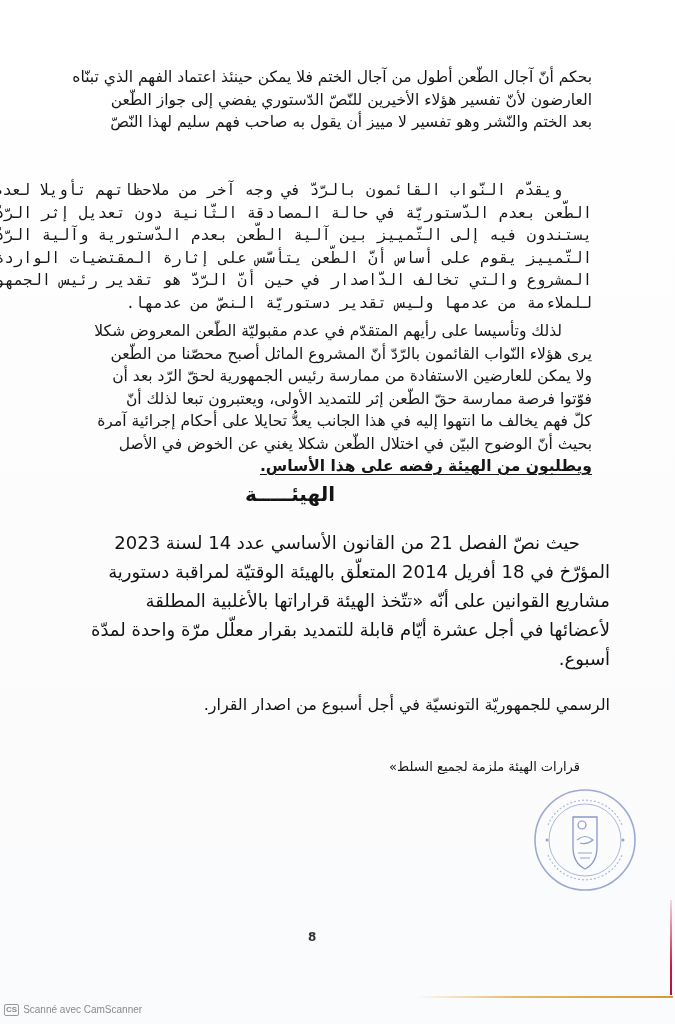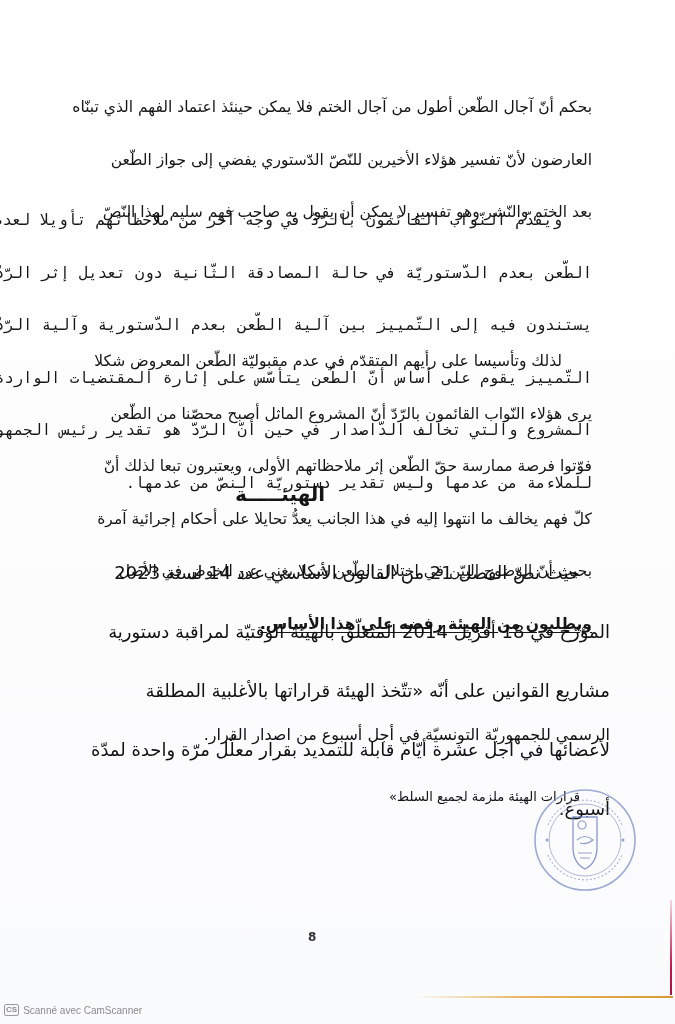--- a/index.html
+++ b/index.html
@@ -24,36 +24,36 @@
   .text-block {
     position: absolute;
     direction: rtl;
     text-align: justify;
     text-align-last: right;
     font-size: 15.5px;
     line-height: 22.5px;
     color: #161616;
   }
   .para { margin: 0; }
-  .para .line { display: block; text-align: justify; text-align-last: justify; white-space: nowrap; margin-top: 30px; }
+  .para .line { display: block; text-align: justify; text-align-last: justify; white-space: nowrap; }
   .para .line.last { text-align-last: right; }
   .indent { padding-right: 30px; }
   .underline { text-decoration: underline; text-underline-offset: 3px; }
   .bold { font-weight: bold; }
 
   #p1 { left: 240px; top: 66px; width: 352px; }
   #p2 { left: 240px; top: 180px; width: 352px; font-family: Liberation Mono, monospace; }
   #p3 { left: 240px; top: 320px; width: 352px; }
 
   .heading {
     position: absolute;
     left: 235px; top: 482px;
     width: 110px;
     direction: rtl;
-    text-align: left;
+    text-align: center;
     font-weight: bold;
     font-size: 20px;
     color: #141414;
   }
 
   .body2 {
     position: absolute;
     direction: rtl;
     font-size: 18px;
     line-height: 29px;
@@ -87,21 +87,21 @@
     position: absolute;
     left: 415px; top: 996px;
     width: 258px; height: 2px;
     background: linear-gradient(90deg, rgba(230,180,90,0) 0%, #e9b866 40%, #d9992f 100%);
   }
 
   .watermark {
     position: absolute;
     left: 4px; top: 1004px;
     display: flex;
-    align-items: flex-end;
+    align-items: flex-start;
     gap: 4px;
     font-family: "Liberation Sans", sans-serif;
     font-size: 10px;
     color: #8a8a8a;
   }
   .cs-logo {
     display: inline-block;
     border: 1px solid #9a9a9a;
     border-radius: 2px;
     font-size: 8px;
@@ -112,36 +112,37 @@
   }
 </style>
 </head>
 <body>
 
 <div class="page">
 
   <div class="text-block para" id="p1">
     <span class="line">بحكم أنّ آجال الطّعن أطول من آجال الختم فلا يمكن حينئذ اعتماد الفهم الذي تبنّاه</span>
     <span class="line">العارضون لأنّ تفسير هؤلاء الأخيرين للنّصّ الدّستوري يفضي إلى جواز الطّعن</span>
-    <span class="line">بعد الختم والنّشر وهو تفسير لا يمكن أن يقول به صاحب فهم سليم لهذا النّصّ</span>
+    <span class="line">بعد الختم والنّشر وهو تفسير لا مييز أن يقول به صاحب فهم سليم لهذا النّصّ</span>
   </div>
 
   <div class="text-block para" id="p2">
     <span class="line indent">ويقدّم النّواب القائمون بالرّدّ في وجه آخر من ملاحظاتهم تأويلا لعدم إتاحة</span>
     <span class="line">الطّعن بعدم الدّستوريّة في حالة المصادقة الثّانية دون تعديل إثر الرّدّ</span>
     <span class="line">يستندون فيه إلى التّمييز بين آلية الطّعن بعدم الدّستورية وآلية الرّدّ ويرون أنّ هذا</span>
     <span class="line">التّمييز يقوم على أساس أنّ الطّعن يتأسّس على إثارة المقتضيات الواردة في نصّ</span>
     <span class="line">المشروع والتي تخالف الدّاصدار في حين أنّ الرّدّ هو تقدير رئيس الجمهورية</span>
     <span class="line last">للملاءمة من عدمها وليس تقدير دستوريّة النصّ من عدمها.</span>
   </div>
 
   <div class="text-block para" id="p3">
     <span class="line indent">لذلك وتأسيسا على رأيهم المتقدّم في عدم مقبوليّة الطّعن المعروض شكلا</span>
     <span class="line">يرى هؤلاء النّواب القائمون بالرّدّ أنّ المشروع الماثل أصبح محصّنا من الطّعن</span>
-    <span class="line">فوّتوا فرصة ممارسة حقّ الطّعن إثر ملاحظاتهم الأولى، ويعتبرون تبعا لذلك أنّ</span>
+    <span class="line">ولا يمكن للعارضين الاستفادة من ممارسة رئيس الجمهورية لحقّ الرّد بعد أن</span>
+    <span class="line">فوّتوا فرصة ممارسة حقّ الطّعن إثر للتمديد الأولى، ويعتبرون تبعا لذلك أنّ</span>
     <span class="line">كلّ فهم يخالف ما انتهوا إليه في هذا الجانب يعدُّ تحايلا على أحكام إجرائية آمرة</span>
     <span class="line">بحيث أنّ الوضوح البيّن في اختلال الطّعن شكلا يغني عن الخوض في الأصل</span>
     <span class="line last"><span class="underline bold">ويطلبون من الهيئة رفضه على هذا الأساس.</span></span>
   </div>
 
   <div class="heading">الهيئـــــة</div>
 
   <div class="body2 para" id="p4">
     <span class="line indent">حيث نصّ الفصل 21 من القانون الأساسي عدد 14 لسنة 2023</span>
     <span class="line">المؤرّخ في 18 أفريل 2014 المتعلّق بالهيئة الوقتيّة لمراقبة دستورية</span>

